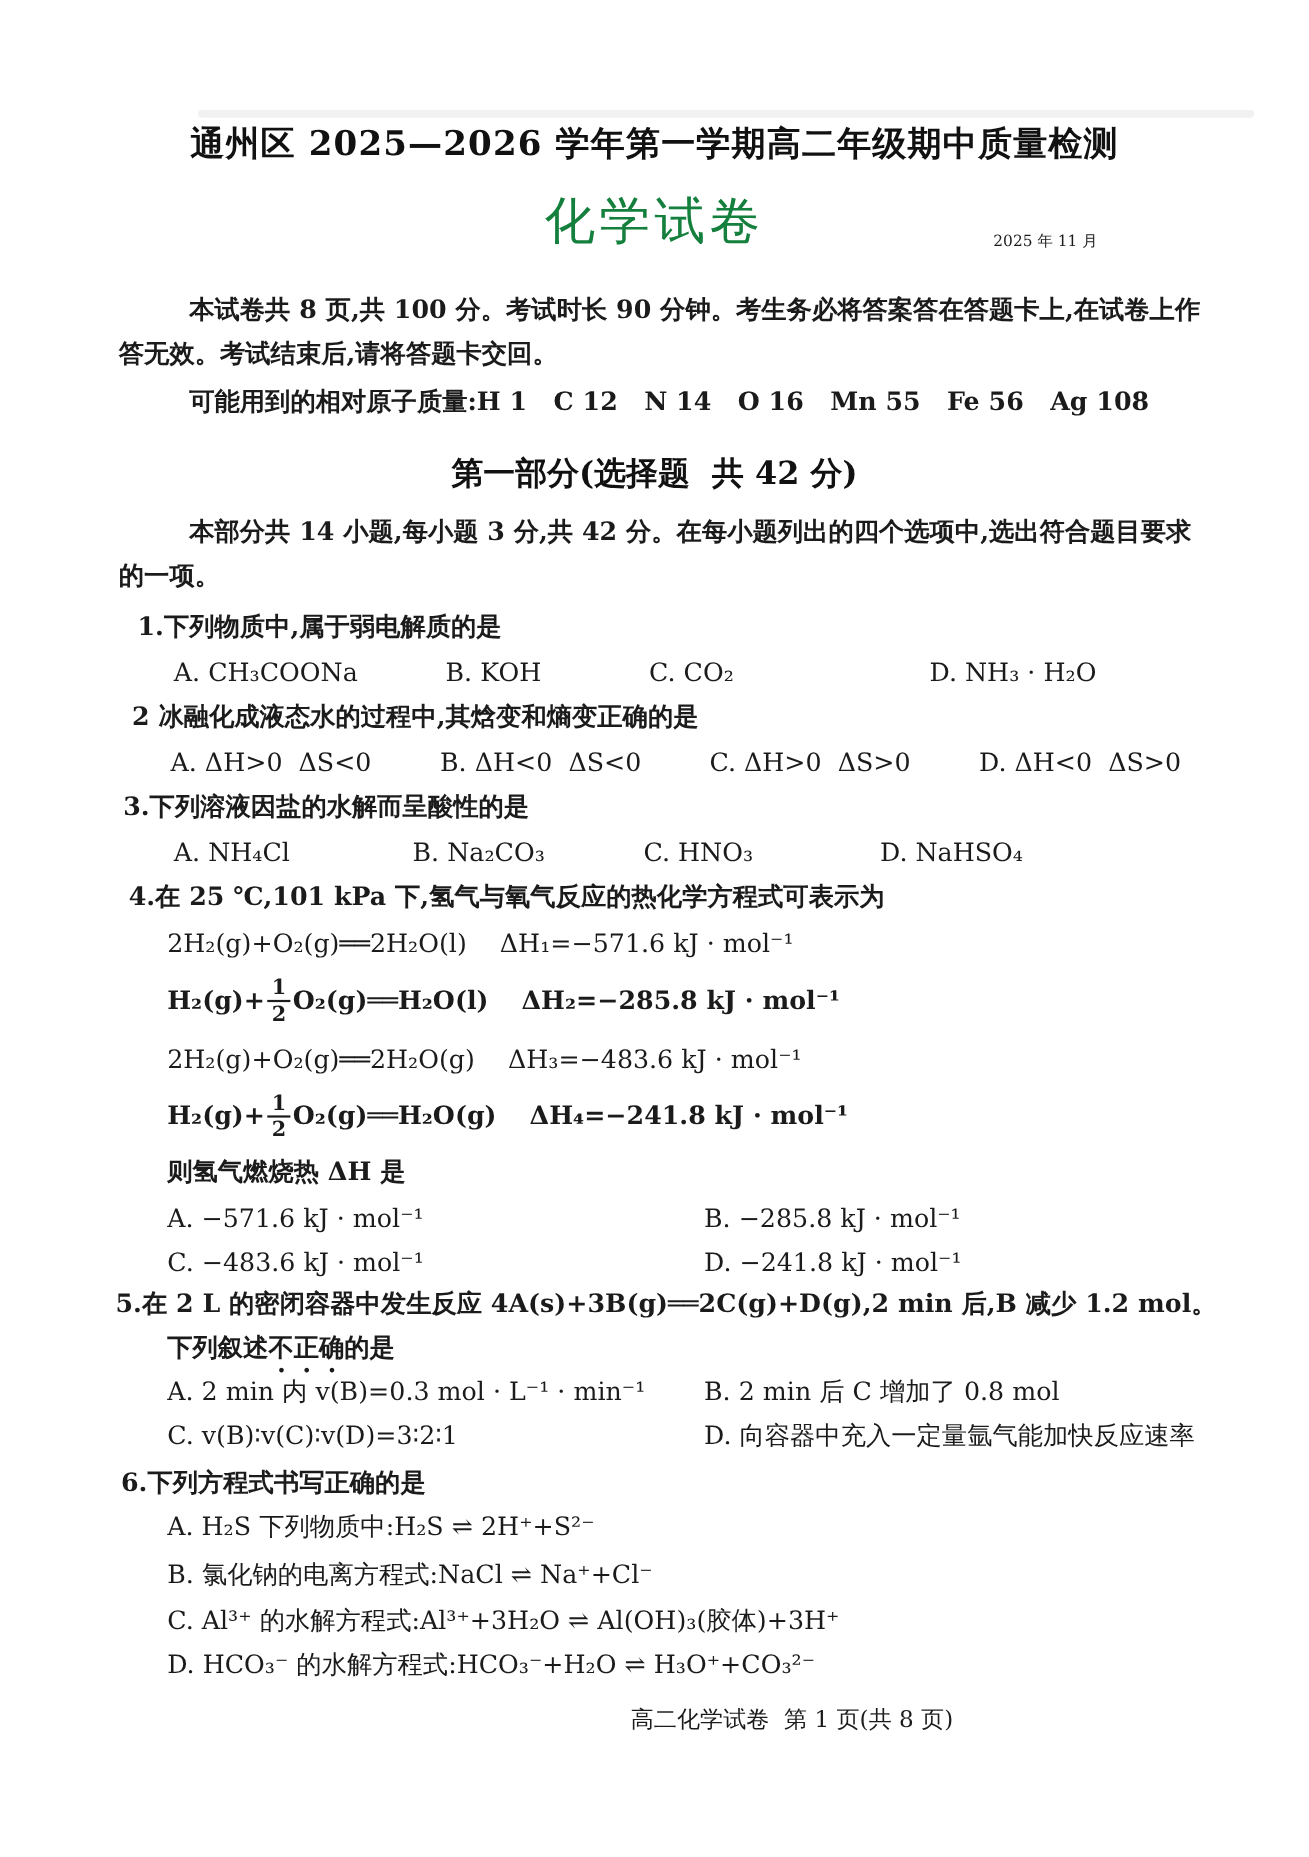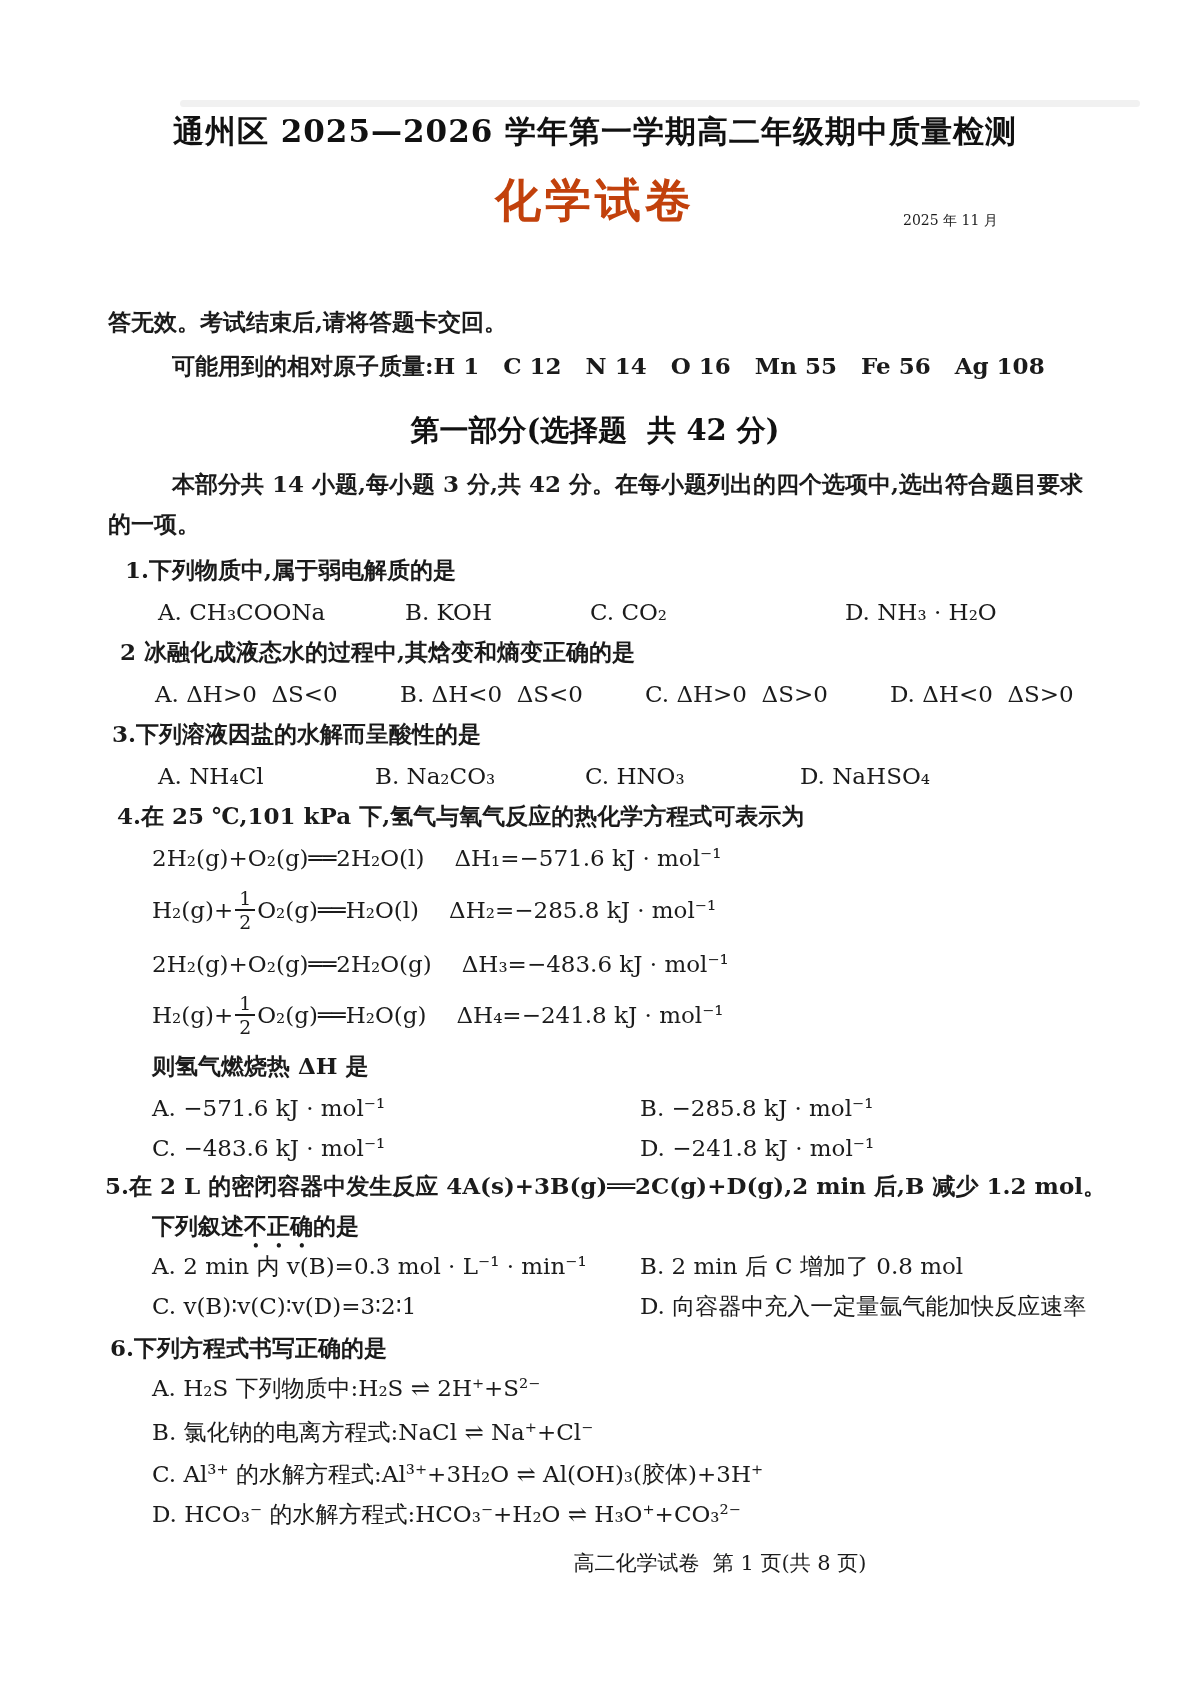--- a/index.html
+++ b/index.html
@@ -8,26 +8,26 @@
     width:1190px;height:1688px;
     margin:0 auto;
     background:#ffffff;
     font-family:"DejaVu Serif", serif;
     color:#1b1b1b;
     overflow:hidden;
   }
   .ln{position:absolute;white-space:pre;font-size:23px;line-height:1.25;}
   .center{left:0;width:1190px;text-align:center;}
   .title{font-size:31px;font-weight:bold;letter-spacing:1px;color:#111;}
-  .paper-title{font-size:46px;font-weight:bold;letter-spacing:4px;color:#c2410c;}
+  .paper-title{font-size:46px;font-weight:normal;letter-spacing:4px;color:#15803d;}
   .date{font-size:14px;}
   .heading{font-size:29px;font-weight:bold;color:#111;}
   .stem{font-weight:600;}
   .opt{font-weight:400;}
-  .eqrow{display:flex;align-items:center;height:56px;}
+  .eqrow{display:flex;align-items:center;height:56px;font-weight:bold;}
   .dh{margin-left:30px;}
   .frac{display:inline-block;text-align:center;font-size:0.82em;line-height:1.08;vertical-align:middle;margin:0 2px;}
   .frac .num{display:block;border-bottom:2px solid #1b1b1b;padding:0 4px 1px;}
   .frac .den{display:block;padding:1px 4px 0;}
   .em-dots{
     -webkit-text-emphasis:filled dot;text-emphasis:filled dot;
     -webkit-text-emphasis-position:under right;text-emphasis-position:under right;
   }
   .scan-band{position:absolute;left:180px;top:100px;width:960px;height:7px;background:#f1f1f1;border-radius:4px;}
   .footer{font-size:21px;}
@@ -36,20 +36,21 @@
 <body>
 
 <div class="page">
 
   <div class="scan-band"></div>
 
   <div class="ln center title" style="top:112px">通州区 2025—2026 学年第一学期高二年级期中质量检测</div>
   <div class="ln center paper-title" style="top:172px">化学试卷</div>
   <div class="ln date" style="top:212px;left:903px">2025 年 11 月</div>
 
+  <div class="ln stem" style="top:268px;left:172px">本试卷共 8 页,共 100 分。考试时长 90 分钟。考生务必将答案答在答题卡上,在试卷上作</div>
   <div class="ln stem" style="top:308px;left:108px">答无效。考试结束后,请将答题卡交回。</div>
   <div class="ln stem" style="top:352px;left:172px">可能用到的相对原子质量:H 1   C 12   N 14   O 16   Mn 55   Fe 56   Ag 108</div>
 
   <div class="ln center heading" style="top:412px">第一部分(选择题  共 42 分)</div>
   <div class="ln stem" style="top:470px;left:172px">本部分共 14 小题,每小题 3 分,共 42 分。在每小题列出的四个选项中,选出符合题目要求</div>
   <div class="ln stem" style="top:510px;left:108px">的一项。</div>
 
   <div>
     <div class="ln stem" style="top:556px;left:125px">1.下列物质中,属于弱电解质的是</div>
     <div class="ln opt" style="top:598px;left:158px">A. CH₃COONa</div>

